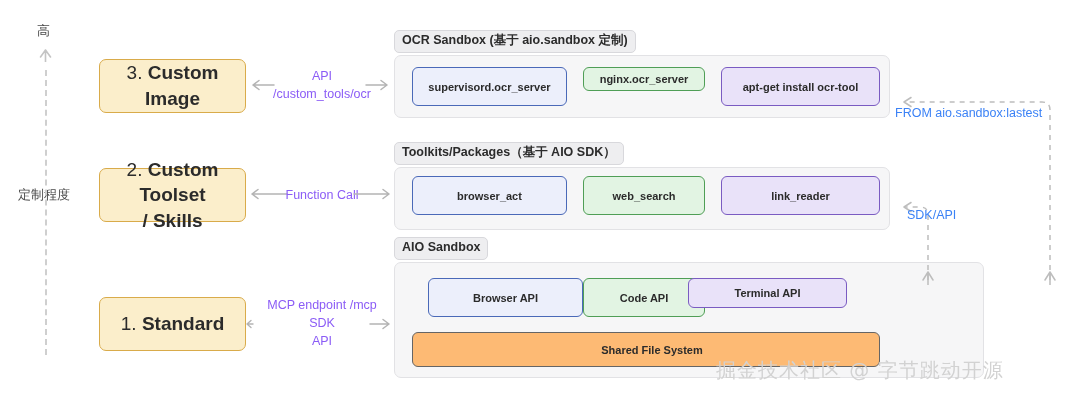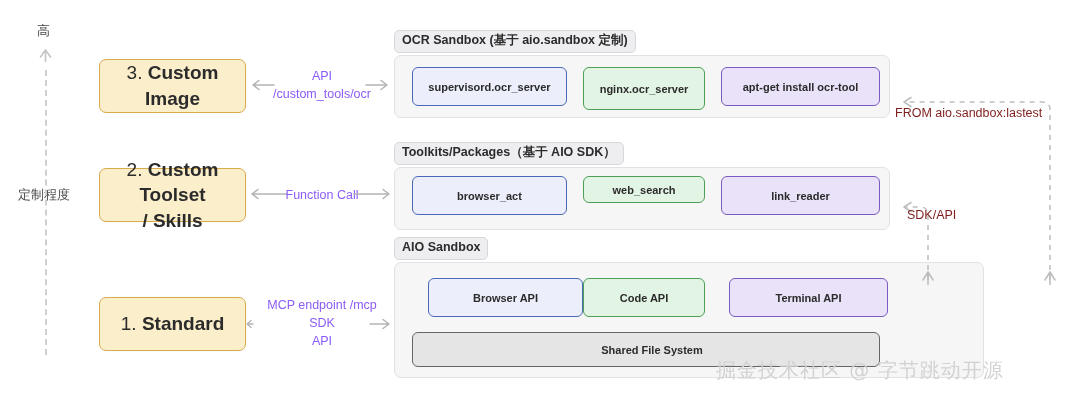--- a/index.html
+++ b/index.html
@@ -78,39 +78,39 @@
   
   .chip{
     position:absolute;box-sizing:border-box;
     border-radius:6px;
     display:flex;align-items:center;justify-content:center;
     font-size:11px;color:#2b2b2b;white-space:nowrap;font-weight:bold;
   }
   .chip.blue{background:#eceffb;border:1.4px solid #4a69b8;}
   .chip.green{background:#e2f4e3;border:1.4px solid #4f9e56;}
   .chip.purple{background:#e9e2f9;border:1.4px solid #7a5bc2;}
-  .chip.grey{background:#e5e5e5;border:1.6px solid #656565;padding-left:12px;}
+  .chip.grey{background:#fdba74;border:1.6px solid #656565;padding-left:12px;}
 
   .c-sup{left:412px;top:67px;width:155px;height:39px;}
-  .c-ngx{left:583px;top:67px;width:122px;height:43px;}
+  .c-ngx{left:583px;top:67px;width:122px;height:24px;}
   .c-apt{left:721px;top:67px;width:159px;height:39px;}
 
   .c-bro{left:412px;top:176px;width:155px;height:39px;}
-  .c-web{left:583px;top:176px;width:122px;height:27px;}
+  .c-web{left:583px;top:176px;width:122px;height:39px;}
   .c-lnk{left:721px;top:176px;width:159px;height:39px;}
 
   .c-brapi{left:412px;top:278px;width:155px;height:39px;margin-left:16px;}
   .c-cdapi{left:583px;top:278px;width:122px;height:39px;}
-  .c-tmapi{left:729px;top:278px;width:159px;height:39px;}
+  .c-tmapi{left:688px;top:278px;width:159px;height:30px;}
   .c-sfs{left:412px;top:332px;width:468px;height:35px;}
 
   
   .rc{position:absolute;left:890px;top:80px;width:180px;height:205px;}
   .rc-text{
-    position:absolute;font-size:12.5px;color:#7f1d1d;white-space:nowrap;
+    position:absolute;font-size:12.5px;color:#3b82f6;white-space:nowrap;
     line-height:1.2;
   }
   .rc-from{left:895px;top:106px;}
   .rc-sdk{left:907px;top:208px;}
 
   
   .watermark{
     position:absolute;left:716px;top:357px;
     font-size:20px;color:#d2d2d2;letter-spacing:1px;white-space:nowrap;
     font-family:"DejaVu Sans",sans-serif;

